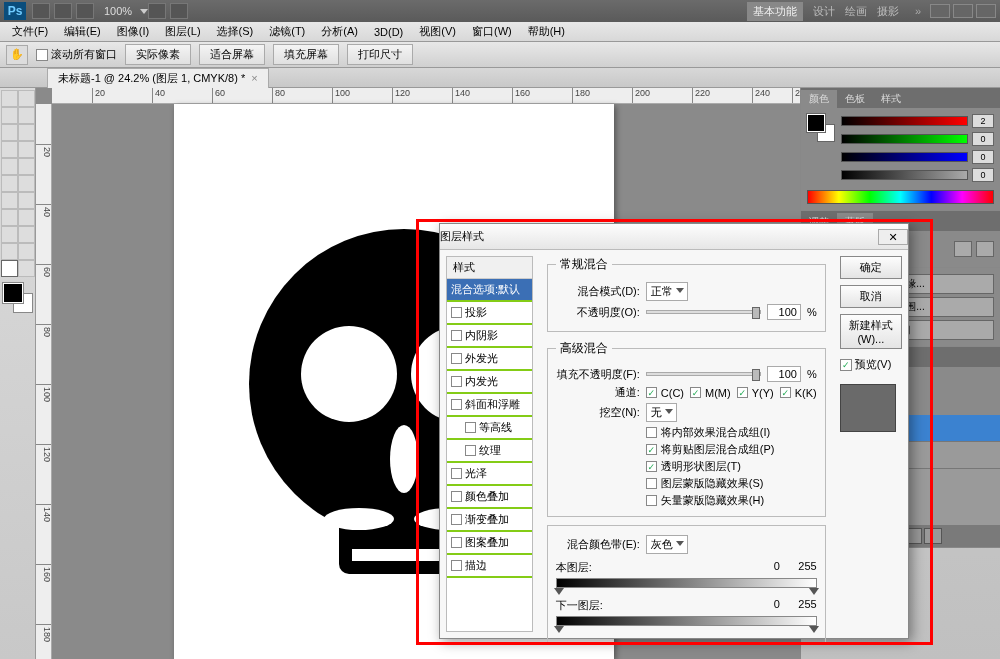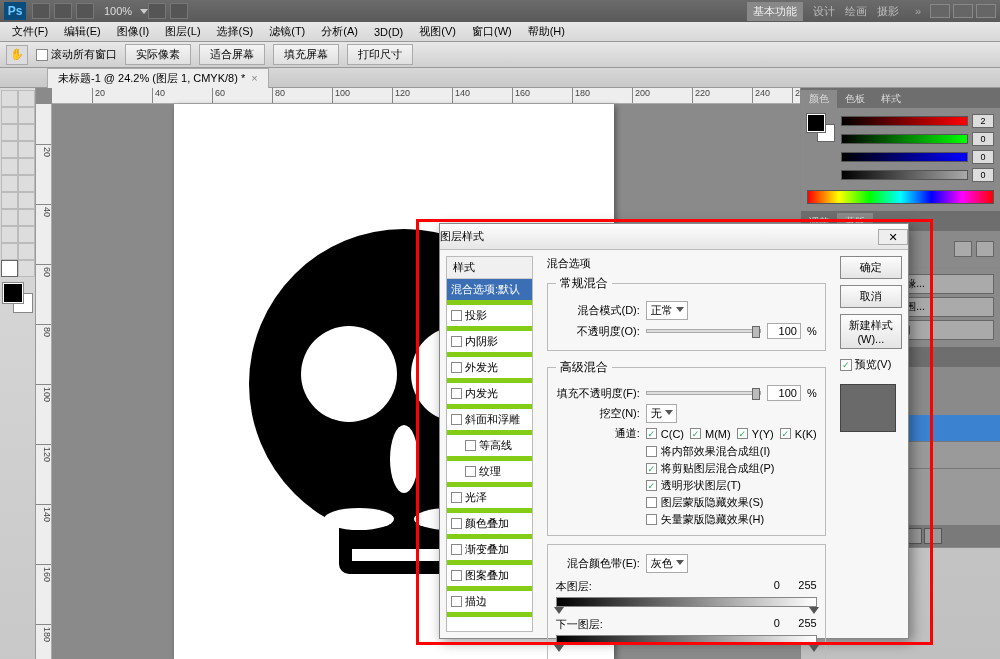--- a/index.html
+++ b/index.html
@@ -89,21 +89,21 @@
 .layerbar .lb { width:18px;height:16px;border:1px solid #555;background:#999; }
 
 
 .redbox { position:absolute; top:219px; left:416px; width:517px; height:426px; border:3px solid #ff0000; pointer-events:none; z-index:50; }
 .dialog { position:absolute; top:223px; left:439px; width:470px; height:416px; background:#f7f7f7; border:1px solid #888; box-shadow:3px 3px 12px rgba(0,0,0,.4); z-index:40; }
 .dialog .dtitle { height:26px; background:linear-gradient(#fdfdfd,#e6e6e6); border-bottom:1px solid #bbb; display:flex; align-items:center; padding:0 0; }
 .dialog .dtitle .dx { margin-left:auto; width:30px; height:16px; border:1px solid #aaa; text-align:center; line-height:14px; background:#eee; }
 .dialog .dbody { display:flex; height:calc(100% - 26px); }
 .dialog .styles-col { width:100px; border:1px solid #bbb; margin:6px; background:#fff; }
 .dialog .styles-col .sh { padding:3px 6px; border-bottom:1px solid #ccc; background:#f0f0f0; }
-.dialog .styles-col .srow { padding:3px 4px; display:flex; align-items:center; gap:3px; border-bottom:5px solid #84cc16; font-size:10px; }
+.dialog .styles-col .srow { padding:3px 4px; display:flex; align-items:center; gap:3px; border-bottom:2px solid #84cc16; font-size:10px; }
 .dialog .styles-col .srow.active { background:#3b6fb5; color:#fff; }
 .dialog .styles-col .srow.sub { padding-left:18px; }
 .dialog .styles-col .cb { width:11px;height:11px;border:1px solid #888;background:#fff; }
 .dialog .opts-col { flex:1; padding:6px 8px; }
 .dialog .btns-col { width:84px; padding:6px; display:flex; flex-direction:column; gap:6px; }
 .dialog .dbtn { border:1px solid #888; background:linear-gradient(#fdfdfd,#e4e4e4); padding:3px 4px; text-align:center; font-size:11px; }
 .dialog .preview-chk { display:flex; align-items:center; gap:3px; font-size:11px; margin-top:2px;}
 .dialog .preview-box { width:56px; height:48px; background:#6a6a6a; border:1px solid #444; margin-top:6px; }
 
 .dialog fieldset { border:1px solid #bbb; margin-bottom:8px; padding:6px 8px 8px 8px; }
@@ -434,21 +434,20 @@
           <div class="cb"></div>
           <span>图案叠加</span>
         </div>
       <div class="srow">
           <div class="cb"></div>
           <span>描边</span>
         </div>
     </div>
 
     <div class="opts-col">
-      <div style="font-size:11px;margin-bottom:4px">混合选项</div>
 
       <fieldset>
         <legend>常规混合</legend>
         <div class="fr">
             <label>混合模式(D):</label>
             <div class="sel">正常</div>
           </div>
         <div class="fr">
             <label>不透明度(O):</label>
             <div class="slider">
@@ -463,42 +462,42 @@
         <legend>高级混合</legend>
         <div class="fr">
             <label>填充不透明度(F):</label>
             <div class="slider">
               <div class="knob" style="left:calc(100% - 8px)"></div>
             </div>
             <div class="num">100</div>
             <span>%</span>
           </div>
         <div class="fr">
+            <label>通道:</label>
+          <div class="chrow">
+              <div class="cb on"></div>
+              <span>C(C)</span>
+            </div>
+          <div class="chrow">
+              <div class="cb on"></div>
+              <span>M(M)</span>
+            </div>
+          <div class="chrow">
+              <div class="cb on"></div>
+              <span>Y(Y)</span>
+            </div>
+          <div class="chrow">
+              <div class="cb on"></div>
+              <span>K(K)</span>
+            </div>
+        </div>
+        <div class="fr">
             <label>挖空(N):</label>
             <div class="sel">无</div>
           </div>
-        <div class="fr">
-            <label>通道:</label>
-          <div class="chrow">
-              <div class="cb on"></div>
-              <span>C(C)</span>
-            </div>
-          <div class="chrow">
-              <div class="cb on"></div>
-              <span>M(M)</span>
-            </div>
-          <div class="chrow">
-              <div class="cb on"></div>
-              <span>Y(Y)</span>
-            </div>
-          <div class="chrow">
-              <div class="cb on"></div>
-              <span>K(K)</span>
-            </div>
-        </div>
         <div class="chgrid">
           <div class="chrow">
               <div class="cb"></div>
               <span>将内部效果混合成组(I)</span>
             </div>
           <div class="chrow">
               <div class="cb on"></div>
               <span>将剪贴图层混合成组(P)</span>
             </div>
           <div class="chrow">

